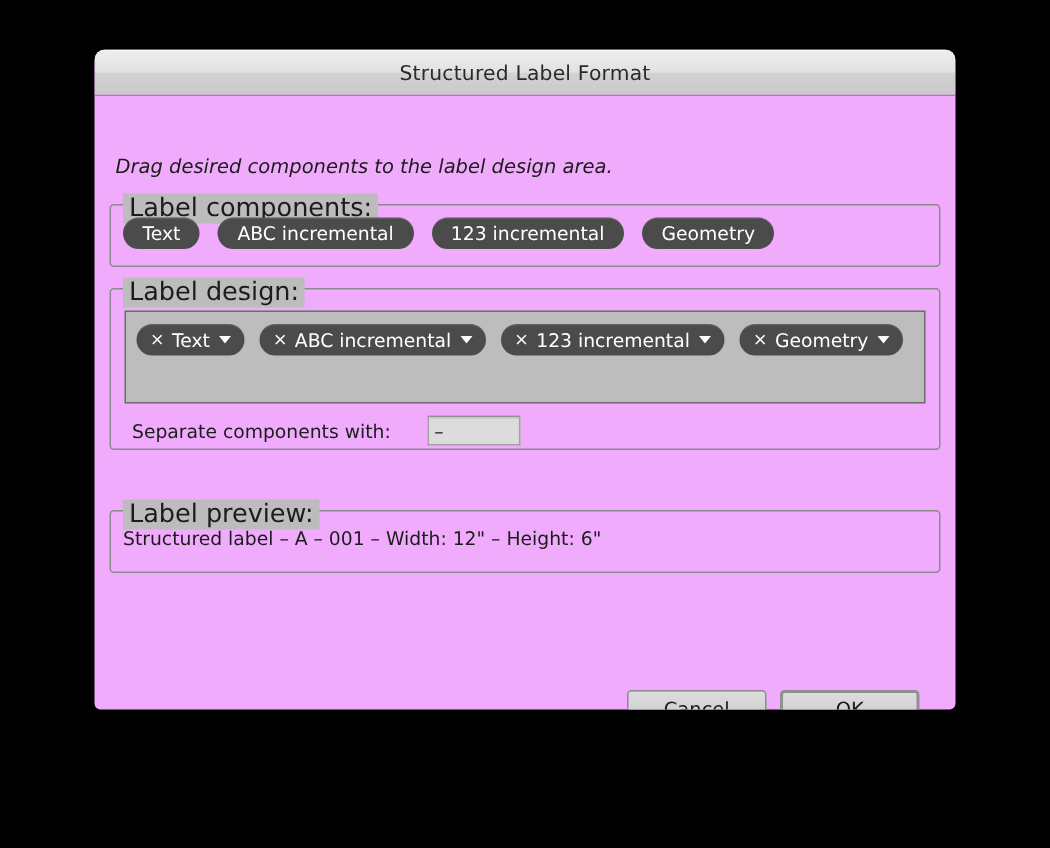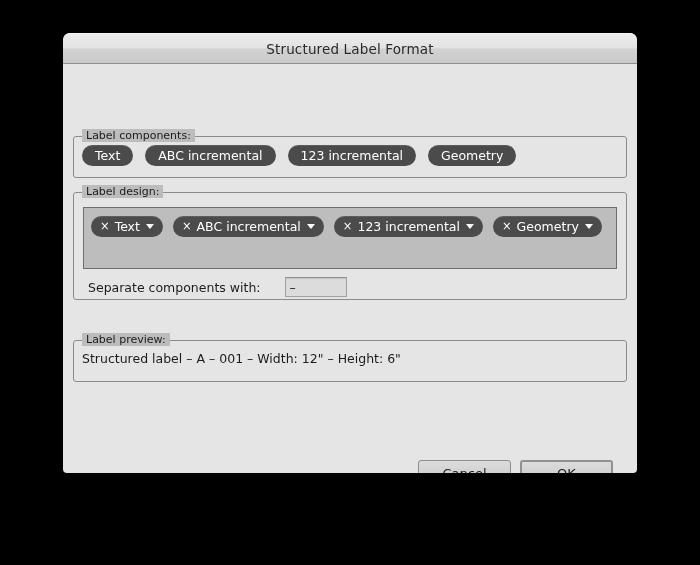--- a/index.html
+++ b/index.html
@@ -15,21 +15,21 @@
     -webkit-font-smoothing: antialiased;
   }
 
   
   #dialog {
     position: absolute;
     left: 63px;
     top: 33px;
     width: 574px;
     height: 440px;
-    background: #e5e5e5;
+    background: #f0abfc;
     border-radius: 7px 7px 4px 4px;
     box-shadow: 0 2px 6px rgba(0,0,0,0.55);
     overflow: hidden;
   }
 
   #titlebar {
     height: 29px;
     background: linear-gradient(to bottom, #ededed 0%, #e2e2e2 48%, #d2d2d2 52%, #c9c9c9 100%);
     border-bottom: 1px solid #8e8e8e;
     border-top: 1px solid #f4f4f4;
@@ -65,21 +65,21 @@
     border: 1px solid #8b8b8b;
     border-radius: 3px;
     box-sizing: border-box;
   }
   .group-legend {
     position: absolute;
     top: -8px;
     left: 8px;
     background: #bcbcbc;
     padding: 0 4px;
-    font-size: 11px;
+    font-size: 17px;
     color: #1c1c1c;
     white-space: nowrap;
   }
 
   #group-components { left: 10px; top: 72px; width: 554px; height: 42px; }
   #group-design     { left: 10px; top: 128px; width: 554px; height: 108px; }
   #group-preview    { left: 10px; top: 252px; width: 554px; height: 42px; margin-top: 24px; }
 
   
   .pill-row {
@@ -210,20 +210,21 @@
 <body>
 
 <div id="dialog">
 
   <div id="titlebar">
     <span id="title-text">Structured Label Format</span>
   </div>
 
   <div id="content">
 
+    <div class="instruction">Drag desired components to the label design area.</div>
 
     <div class="group" id="group-components">
       <span class="group-legend">Label components:</span>
       <div class="pill-row">
         <span class="pill">Text</span>
         <span class="pill">ABC incremental</span>
         <span class="pill">123 incremental</span>
         <span class="pill">Geometry</span>
       </div>
     </div>

